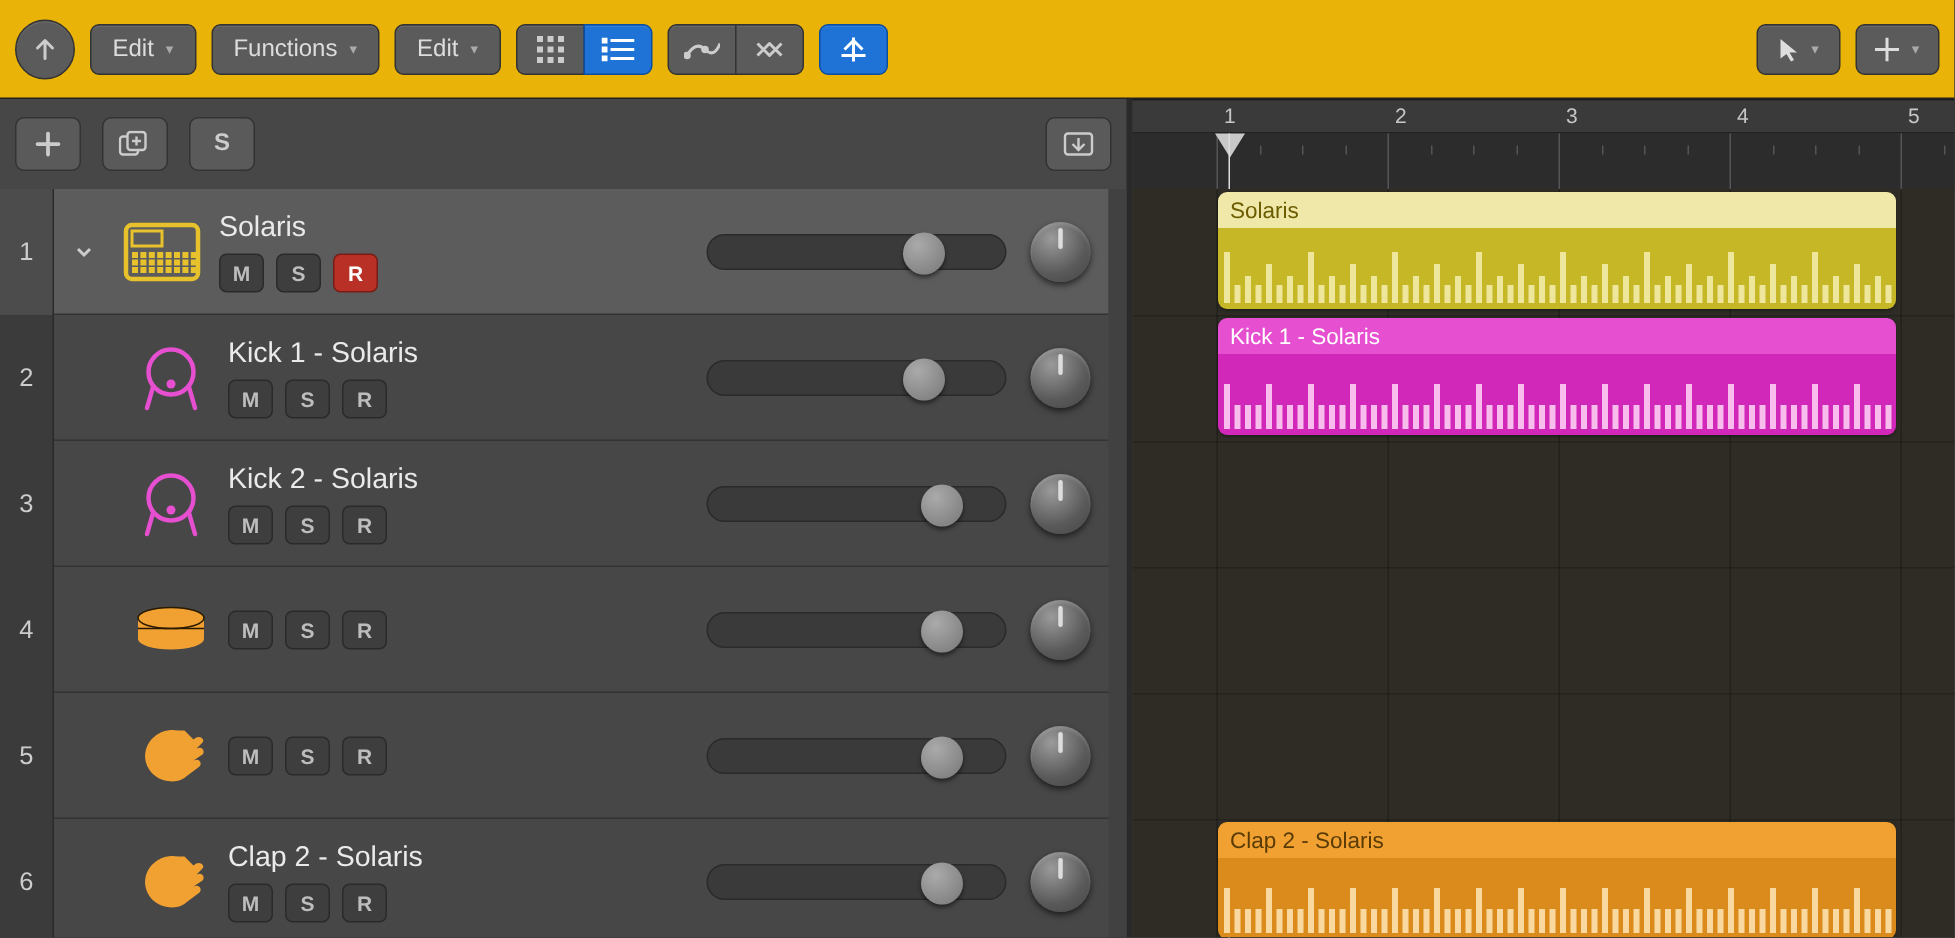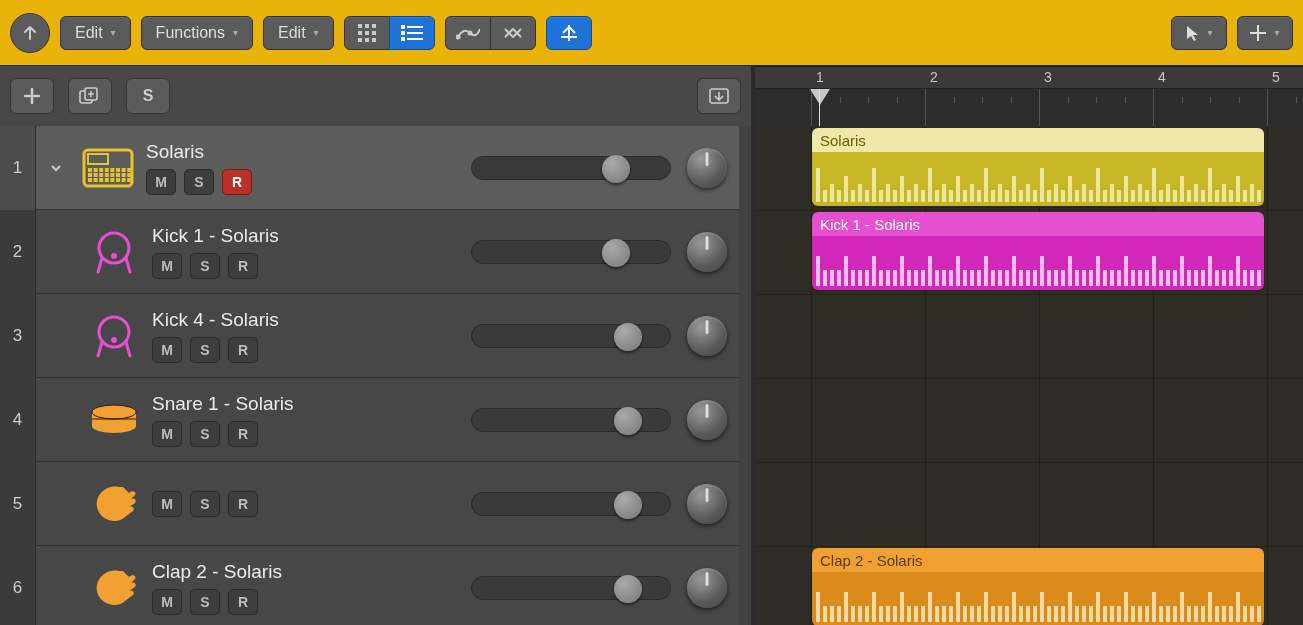--- a/index.html
+++ b/index.html
@@ -368,21 +368,21 @@
     <div class="row-body">
 
       <div class="track-icon">
               <svg width="48" height="48">
                 <circle cx="24" cy="20" r="15" fill="none" stroke="#e64fd0" stroke-width="3"></circle>
                 <circle cx="24" cy="28" r="3" fill="#e64fd0"></circle>
                 <path d="M12 30 L8 44 M36 30 L40 44" stroke="#e64fd0" stroke-width="3" stroke-linecap="round"></path>
               </svg>
             </div>
       <div class="track-info">
-        <div class="track-name">Kick 4 - Solaris</div>
+        <div class="track-name">Kick 2 - Solaris</div>
         <div class="msr">
           <div class="msr-btn">M</div>
           <div class="msr-btn">S</div>
           <div class="msr-btn ">R</div>
         </div>
       </div>
       <div class="controls">
         <div class="slider">
                 <div class="thumb" style="left:142px"></div>
               </div>
@@ -397,21 +397,20 @@
 
       <div class="track-icon">
               <svg width="52" height="40">
                 <ellipse cx="26" cy="12" rx="22" ry="7" fill="#f0a132"></ellipse>
                 <path d="M4 12 L4 26 A22 7 0 0 0 48 26 L48 12" fill="#f0a132"></path>
                 <ellipse cx="26" cy="12" rx="22" ry="7" fill="none" stroke="#2a1a00" stroke-width="1"></ellipse>
                 <path d="M4 19 H48" stroke="#2a1a00" stroke-width="1"></path>
               </svg>
             </div>
       <div class="track-info">
-        <div class="track-name">Snare 1 - Solaris</div>
         <div class="msr">
           <div class="msr-btn">M</div>
           <div class="msr-btn">S</div>
           <div class="msr-btn ">R</div>
         </div>
       </div>
       <div class="controls">
         <div class="slider">
                 <div class="thumb" style="left:142px"></div>
               </div>

